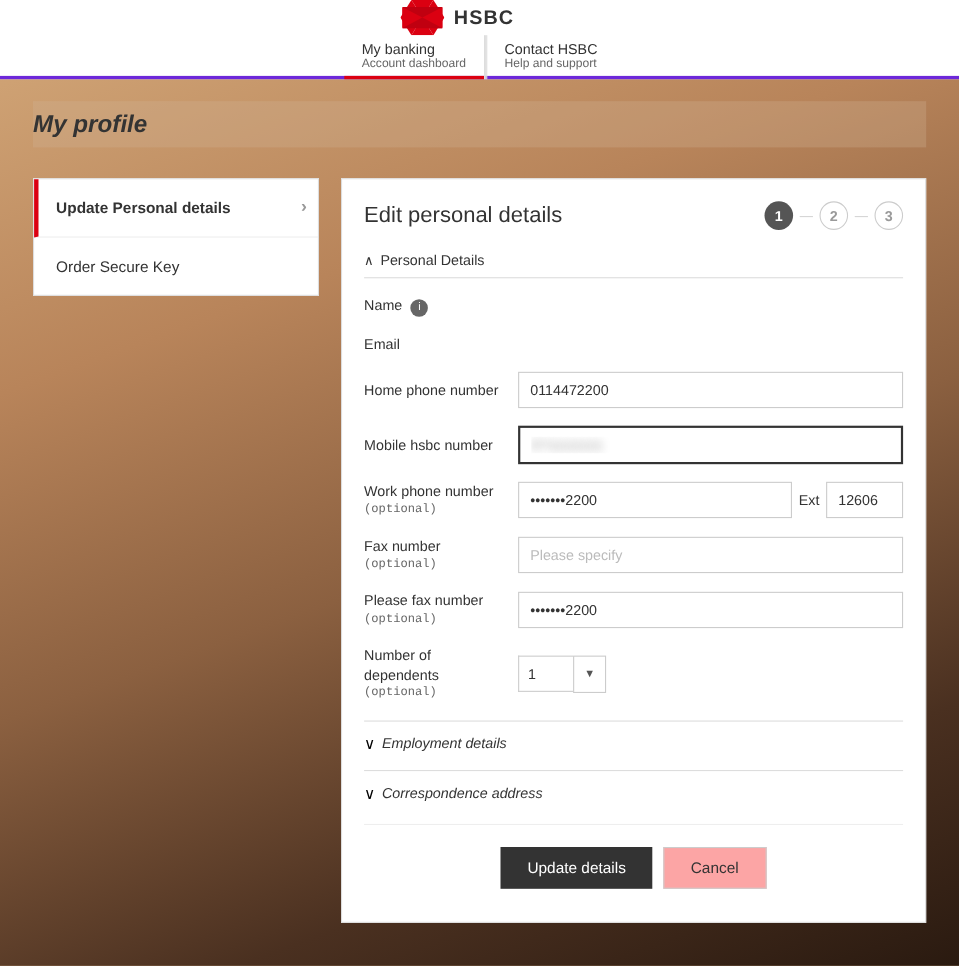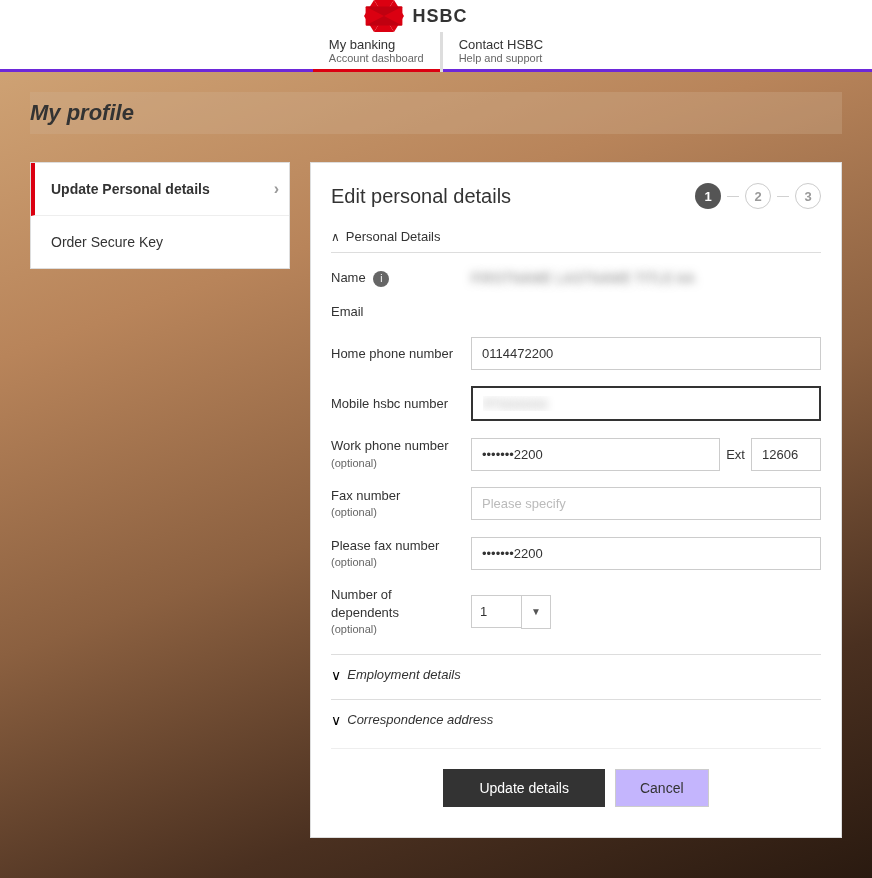--- a/index.html
+++ b/index.html
@@ -202,20 +202,21 @@
       width: 130px;
       font-size: 13px;
       color: #333;
       flex-shrink: 0;
       line-height: 1.4;
     }
     .form-label-optional {
       font-size: 11px;
       color: #666;
       display: block;
+      font-family: Liberation Mono, monospace;
     }
     .form-field {
       flex: 1;
     }
     .form-input {
       width: 100%;
       padding: 8px 10px;
       border: 1px solid #ccc;
       font-size: 13px;
       color: #333;
@@ -325,31 +326,31 @@
     
     .footer-buttons {
       display: flex;
       justify-content: center;
       gap: 10px;
       padding: 20px 0 10px;
       border-top: 1px solid #eee;
       margin-top: 20px;
     }
     .btn-update {
-      padding: 10px 36px;
+      padding: 10px 24px;
       background: #333;
       color: white;
       border: none;
       font-size: 14px;
       cursor: pointer;
       font-weight: 500;
     }
     .btn-cancel {
       padding: 10px 24px;
-      background: #c4b5fd;
+      background: #fca5a5;
       color: #333;
       border: 1px solid #ccc;
       font-size: 14px;
       cursor: pointer;
     }
   </style>
 </head>
 <body>
 
 <div class="bg-overlay"></div>
@@ -420,23 +421,20 @@
       <div class="section-header">
         <span class="section-toggle">∧</span>
         <span class="section-title-text">Personal Details</span>
       </div>
 
       <div class="form-row">
         <div class="form-label">
           <span>Name</span>
           <span class="name-info-icon">i</span>
         </div>
-        <div class="form-field">
-          <span class="blurred-text">FIRSTNAME LASTNAME TITLE AA</span>
-        </div>
       </div>
 
       <div class="form-row">
         <div class="form-label">
           <span>Email</span>
         </div>
       </div>
 
       <div class="form-row">
         <div class="form-label">

